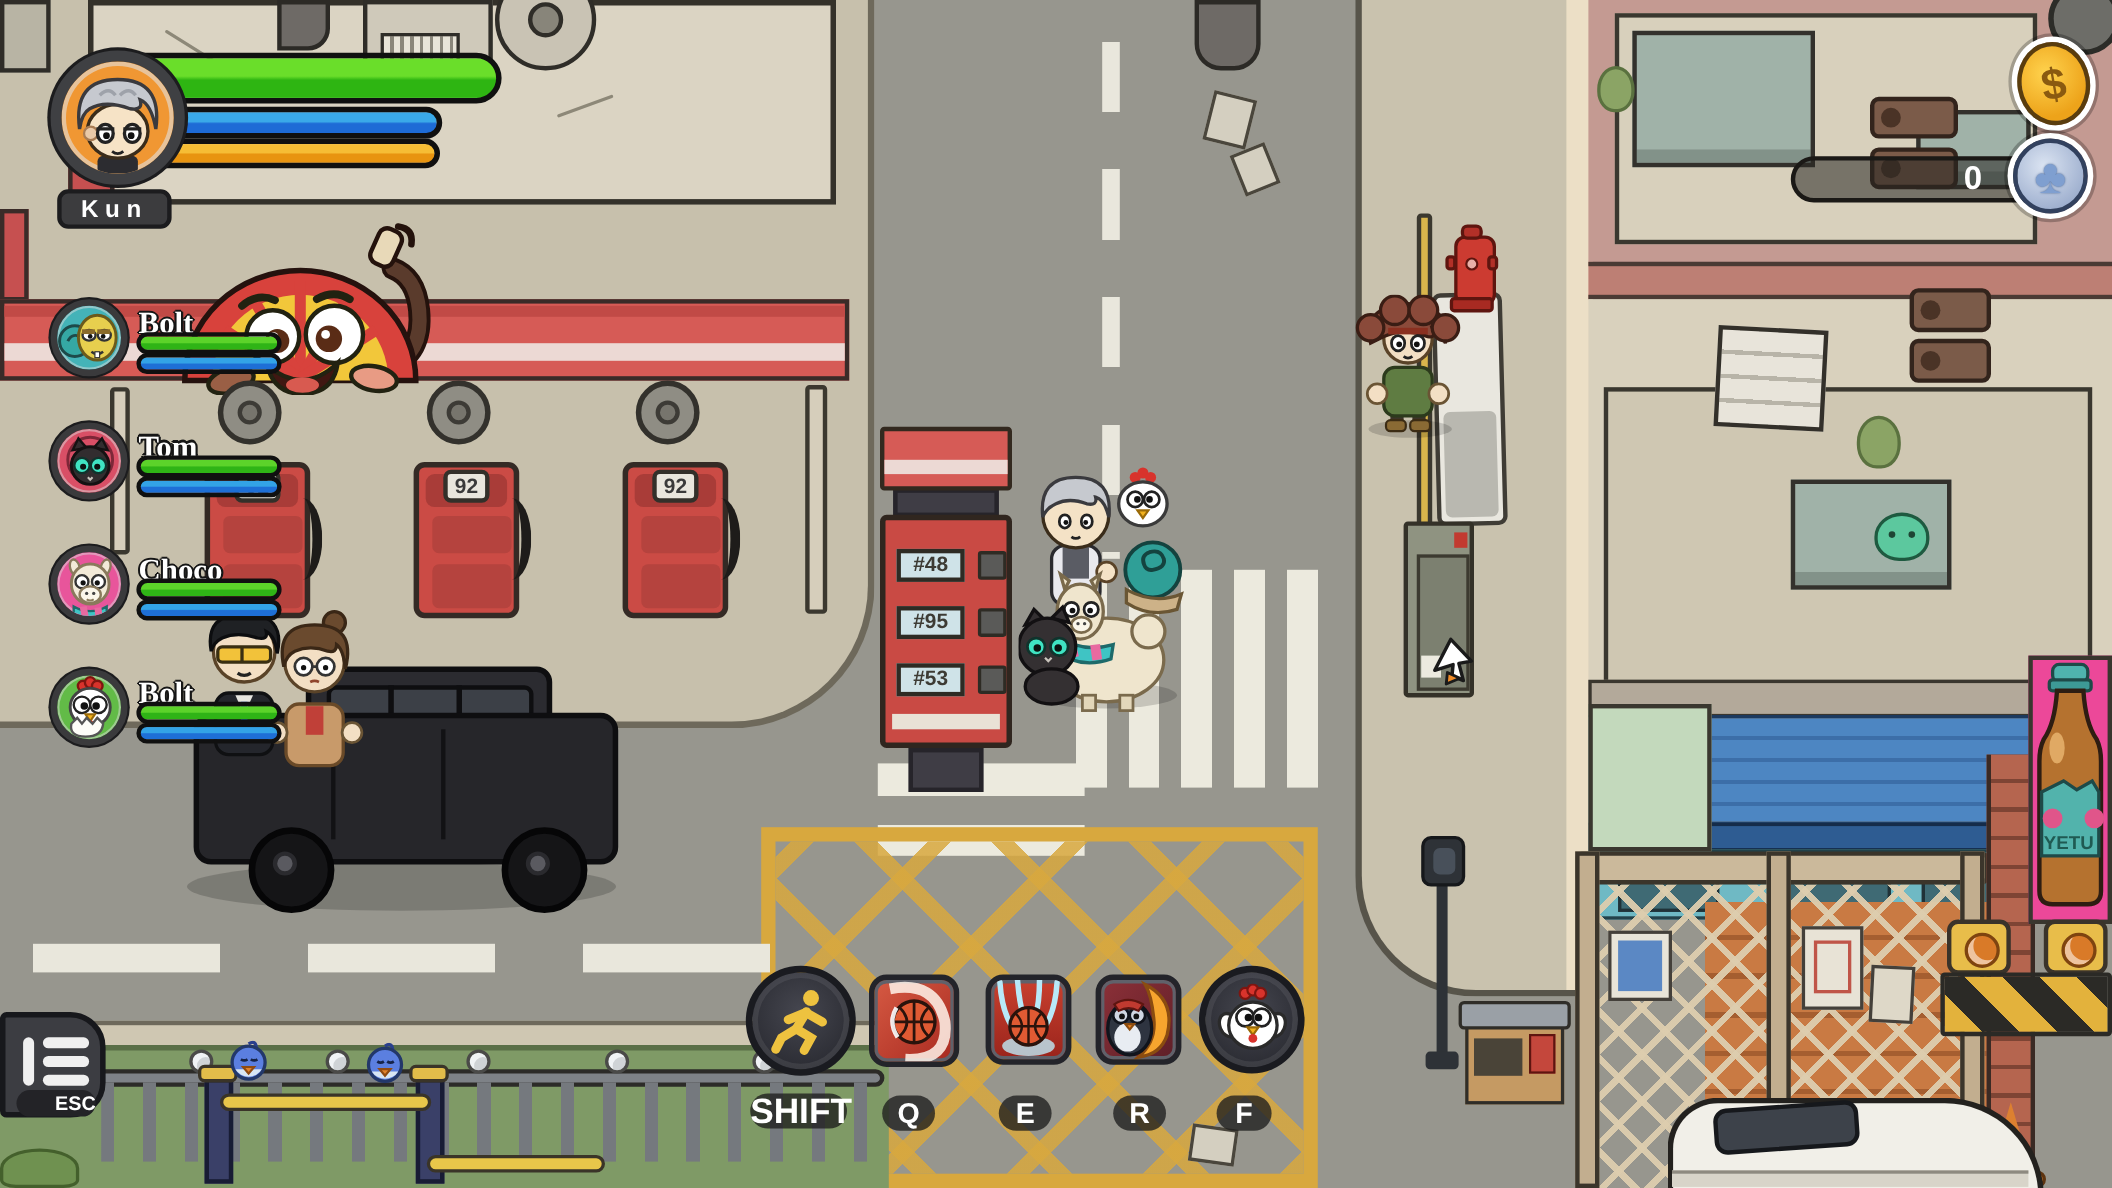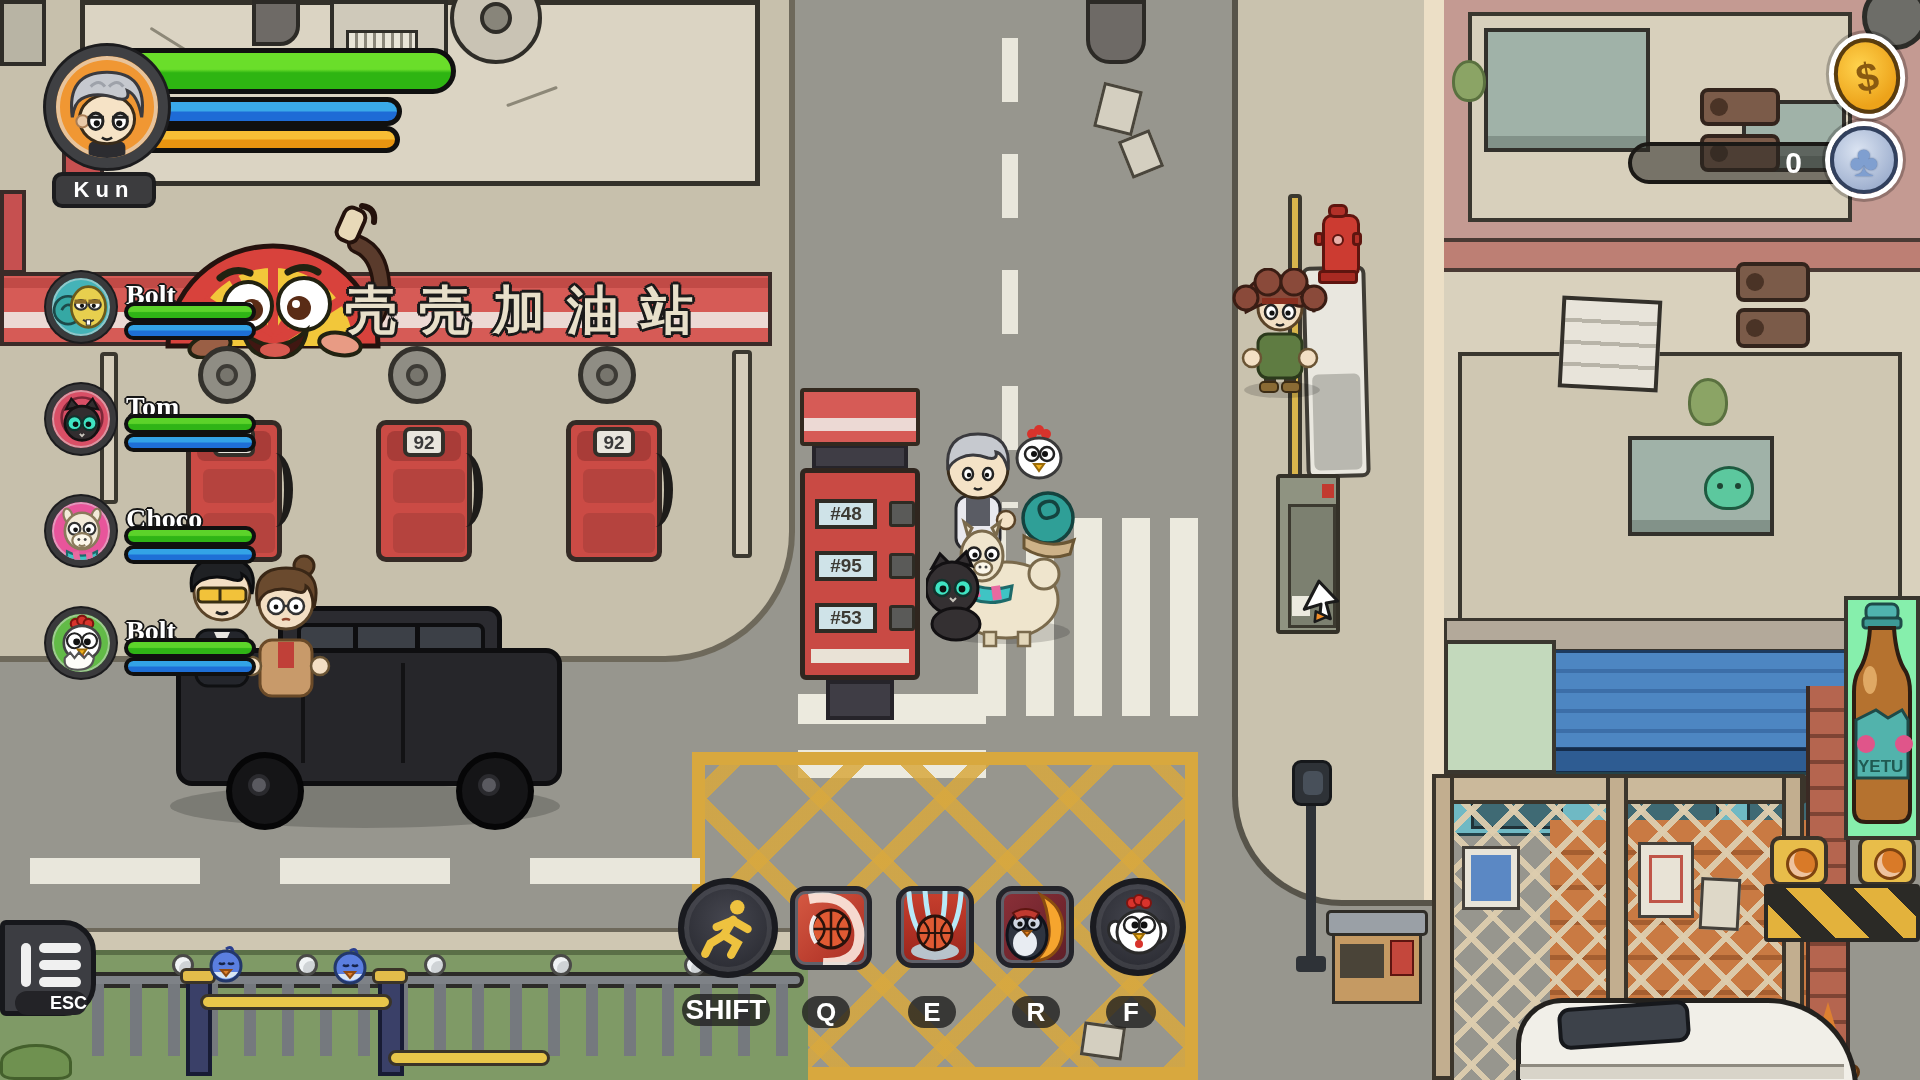--- a/index.html
+++ b/index.html
@@ -103,21 +103,21 @@
         background-image:repeating-linear-gradient(180deg,transparent 0 30px,#a55e30 30px 35px);}
   .lattice{left:1440px;top:804px;width:360px;height:276px;
         background:repeating-linear-gradient(45deg,rgba(221,205,174,.95) 0 6px,transparent 6px 30px),
                    repeating-linear-gradient(-45deg,rgba(221,205,174,.95) 0 6px,transparent 6px 30px);}
   .fence-rail{left:1432px;top:774px;width:376px;height:30px;background:#cbb99b;border:4px solid #3b352b;border-radius:6px;}
   .fence-post{width:22px;background:#c2ae8f;border:4px solid #3b352b;}
   .poster{border:3px solid #44403a;}
   .brick{left:1806px;top:686px;width:44px;height:394px;background:#b5654f;
         background-image:repeating-linear-gradient(180deg,transparent 0 22px,#7e4434 22px 26px);
         border-left:4px solid #3a2a24;border-right:4px solid #3a2a24;}
-  .bottleboard{left:1844px;top:596px;width:76px;height:244px;background:#86efac;border:4px solid #39362e;}
+  .bottleboard{left:1844px;top:596px;width:76px;height:244px;background:#ec4899;border:4px solid #39362e;}
   .blight{width:58px;height:50px;background:#e8bd4a;border:4px solid #3a332a;border-radius:10px;}
   .blight::after{content:"";position:absolute;left:12px;top:8px;width:26px;height:26px;background:#d97a28;
         border:3px solid #7e4410;border-radius:50%;box-shadow:inset 5px -4px 0 rgba(255,255,255,.55);}
   .barrier{left:1764px;top:884px;width:156px;height:58px;border:4px solid #2b2a26;border-radius:4px;
         background:repeating-linear-gradient(45deg,#e3b23c 0 24px,#2b2a26 24px 48px);}
   .cone{left:1796px;top:1002px;width:64px;height:78px;}
   .cone .base{position:absolute;left:0;bottom:0;width:64px;height:16px;background:#c9742a;border:3px solid #5e3410;border-radius:8px;box-sizing:border-box;}
   .cone .tri{position:absolute;left:8px;top:0;width:48px;height:68px;background:linear-gradient(#dd8030 0 55%,#f2e7d6 55% 72%,#dd8030 72%);
         clip-path:polygon(50% 0,92% 100%,8% 100%);}
   .car{left:1516px;top:980px;width:340px;height:100px;}
@@ -261,21 +261,20 @@
     <circle cx="104" cy="116" r="11" fill="#5a2c16"></circle>
       <circle cx="101" cy="112" r="4" fill="#fff"></circle>
     <circle cx="151" cy="114" r="12" fill="#5a2c16"></circle>
       <circle cx="148" cy="110" r="4" fill="#fff"></circle>
     <path d="M95 138 q32 28 64 -2 q-4 28 -32 28 q-26 0 -32 -26 z" fill="#401712" stroke="#221" stroke-width="4"></path>
     <ellipse cx="127" cy="156" rx="15" ry="7" fill="#d85a50"></ellipse>
     <ellipse cx="62" cy="152" rx="21" ry="11" fill="#9a5f45" stroke="#221" stroke-width="4" transform="rotate(-14 62 152)"></ellipse>
     <ellipse cx="192" cy="150" rx="21" ry="11" fill="#e89b84" stroke="#221" stroke-width="4" transform="rotate(10 192 150)"></ellipse>
   </svg>
 
-  <div class="a sign-cn">壳壳加油站</div>
 
   <div class="a canopy-circle" style="left:198px;top:346px;"></div>
   <div class="a canopy-circle" style="left:388px;top:346px;"></div>
   <div class="a canopy-circle" style="left:578px;top:346px;"></div>
   <div class="a pole" style="left:100px;top:352px;width:18px;height:152px;"></div>
   <div class="a pole" style="left:732px;top:350px;width:20px;height:208px;"></div>
 
   <div class="a pump" style="left:186px;top:420px;">
     <div class="head"></div>
     <div class="screen"></div>
@@ -751,21 +750,21 @@
       <ellipse cx="55" cy="38" rx="8" ry="11" fill="#fff" stroke="#2a2a2a" stroke-width="3" transform="rotate(22 55 38)"></ellipse>
       <ellipse cx="34" cy="38" rx="22" ry="21" fill="#fff" stroke="#2a2a2a" stroke-width="3"></ellipse>
       <circle cx="27" cy="31" r="8" fill="#fff" stroke="#222" stroke-width="2.5"></circle>
         <circle cx="30" cy="31" r="3.5" fill="#111"></circle>
       <circle cx="42" cy="31" r="8" fill="#fff" stroke="#222" stroke-width="2.5"></circle>
         <circle cx="39" cy="31" r="3.5" fill="#111"></circle>
       <path d="M29 40 h10 l-5 7 z" fill="#f2b21d" stroke="#9a6a08" stroke-width="2"></path>
       <circle cx="34" cy="50" r="4" fill="#d8332c"></circle>
     </svg>
   </div>
-  <div class="a keylabel" style="left:682px;top:994px;width:88px;height:32px;font-size:28px;line-height:32px;">SHIFT</div>
+  <div class="a keylabel" style="left:682px;top:994px;width:88px;height:32px;font-size:32px;line-height:32px;">SHIFT</div>
   <div class="a keylabel" style="left:802px;top:996px;width:48px;height:32px;font-size:26px;line-height:32px;">Q</div>
   <div class="a keylabel" style="left:908px;top:996px;width:48px;height:32px;font-size:26px;line-height:32px;">E</div>
   <div class="a keylabel" style="left:1012px;top:996px;width:48px;height:32px;font-size:26px;line-height:32px;">R</div>
   <div class="a keylabel" style="left:1106px;top:996px;width:50px;height:32px;font-size:26px;line-height:32px;">F</div>
 
   <div class="a escbtn">
     <div>
       <div class="esc-vbar"></div>
       <div class="esc-hbar" style="top:18px;"></div>
       <div class="esc-hbar" style="top:35px;"></div>

